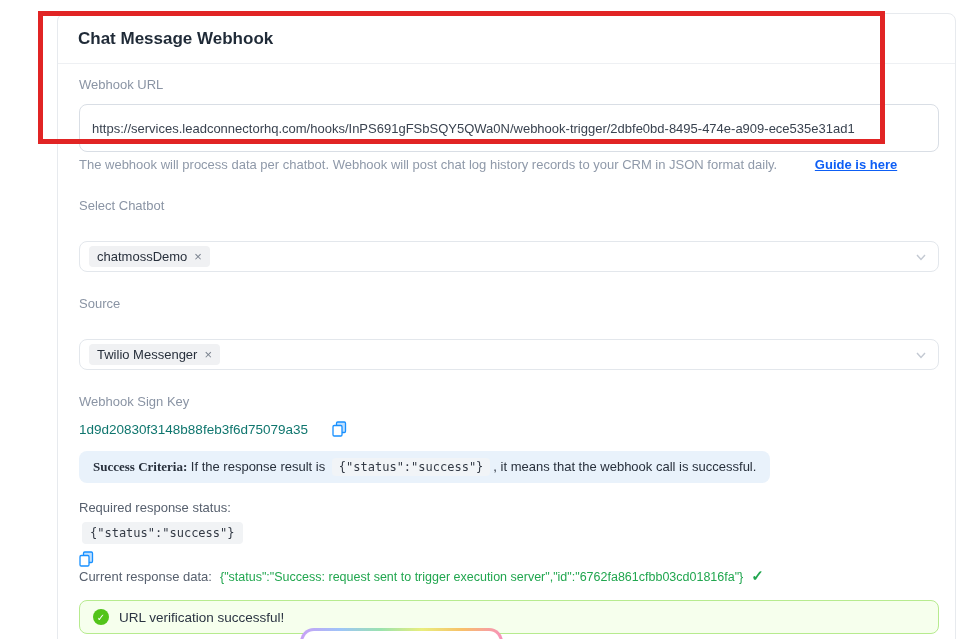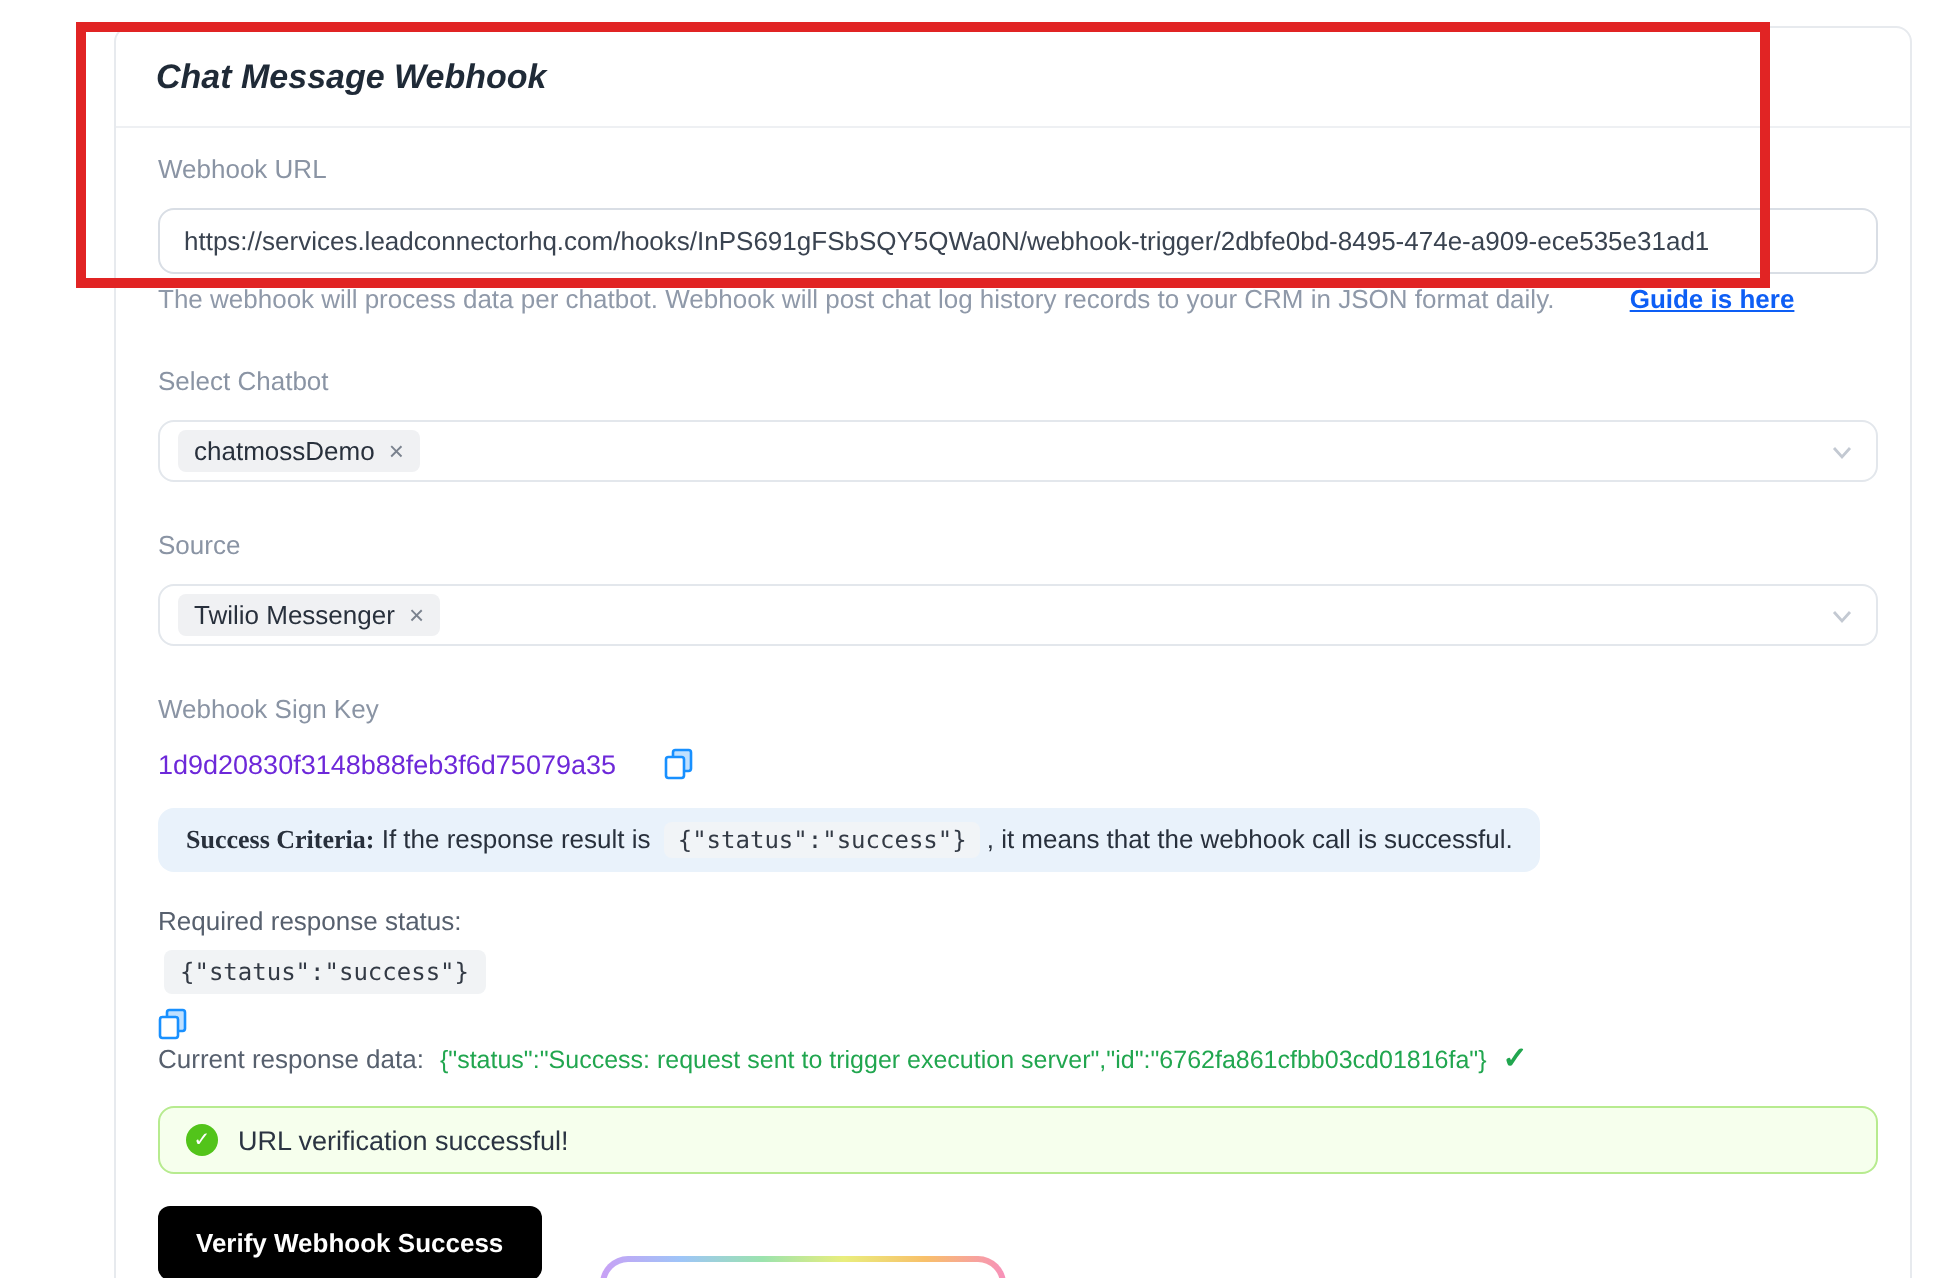--- a/index.html
+++ b/index.html
@@ -21,33 +21,32 @@
   .card-header {
     height: 50px;
     display: flex; align-items: center;
     padding: 0 20px;
     border-bottom: 1px solid #eef0f3;
   }
   .card-title {
     font-size: 17px;
     font-weight: 700;
     color: #1f2a37;
-    font-style: italic;
   }
   .card-body { padding: 0 16px 0 21px; }
 
   .field-label {
     font-size: 13px;
     color: #8a94a4;
   }
   .lbl-url { margin-top: 13px; }
   .url-input {
     margin-top: 12px;
     width: 100%;
-    height: 33px;
+    height: 48px;
     border: 1px solid #d9dee5;
     border-radius: 8px;
     padding: 0 12px;
     font-size: 13px;
     color: #3a4350;
     font-family: "Liberation Sans", sans-serif;
     background: #fff;
     outline: none;
   }
   .description {
@@ -61,21 +60,21 @@
     text-decoration: underline;
     cursor: pointer;
     margin-left: 34px;
   }
   .lbl-chatbot { margin-top: 26px; }
   .lbl-source  { margin-top: 24px; }
   .lbl-signkey { margin-top: 24px; }
   .lbl-status  { margin-top: 15px; }
 
   .select-box {
-    margin-top: 12px;
+    margin-top: 28px;
     width: 100%;
     height: 31px;
     border: 1px solid #e3e7ec;
     border-radius: 8px;
     display: flex; align-items: center;
     padding: 0 28px 0 9px;
     position: relative;
     background: #fff;
     cursor: pointer;
   }
@@ -92,21 +91,21 @@
     position: absolute; right: 11px; top: 50%;
     transform: translateY(-50%);
     width: 12px; height: 12px;
     color: #c3c9d2;
   }
 
   .signkey-row {
     margin-top: 12px;
     display: flex; align-items: center; gap: 24px;
     font-size: 13.5px;
-    color: #6d28d9;
+    color: #0f766e;
   }
   .copy-icon { width: 15px; height: 16px; cursor: pointer; display: inline-block; }
 
   .info-box {
     margin-top: 14px;
     display: inline-block;
     background: #e9f2fb;
     border-radius: 8px;
     padding: 8px 14px;
     font-size: 13px;

